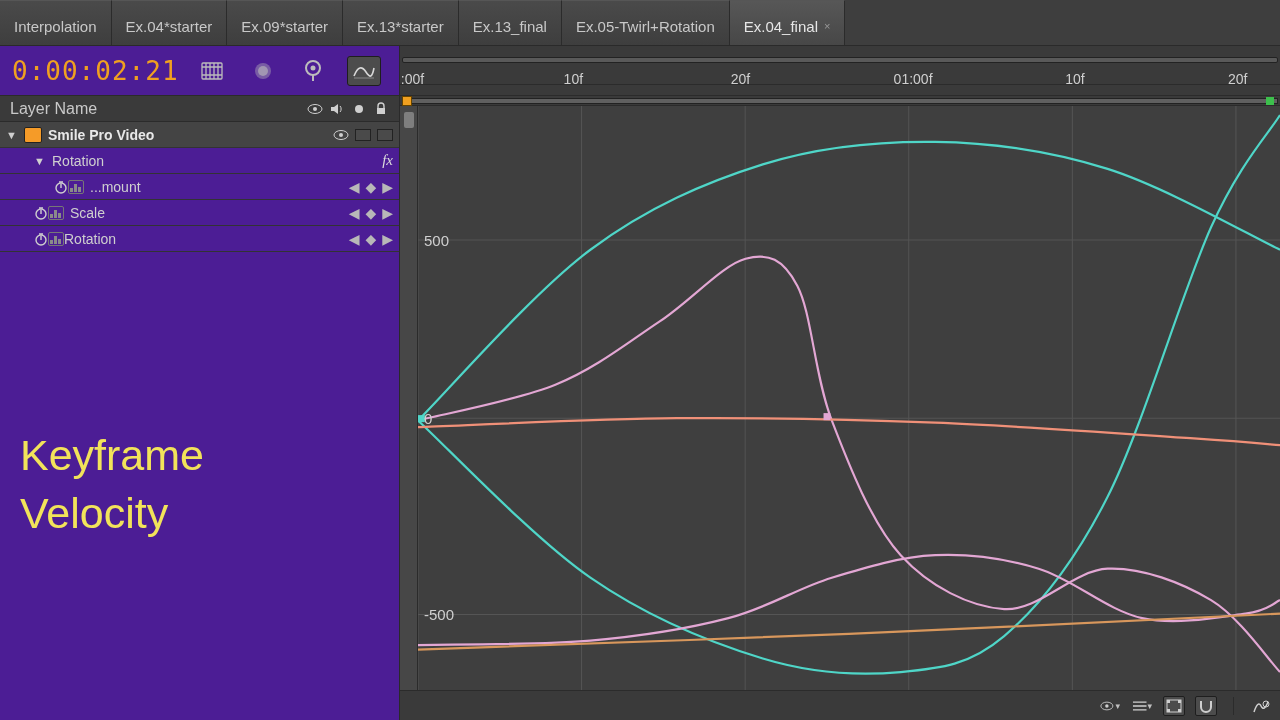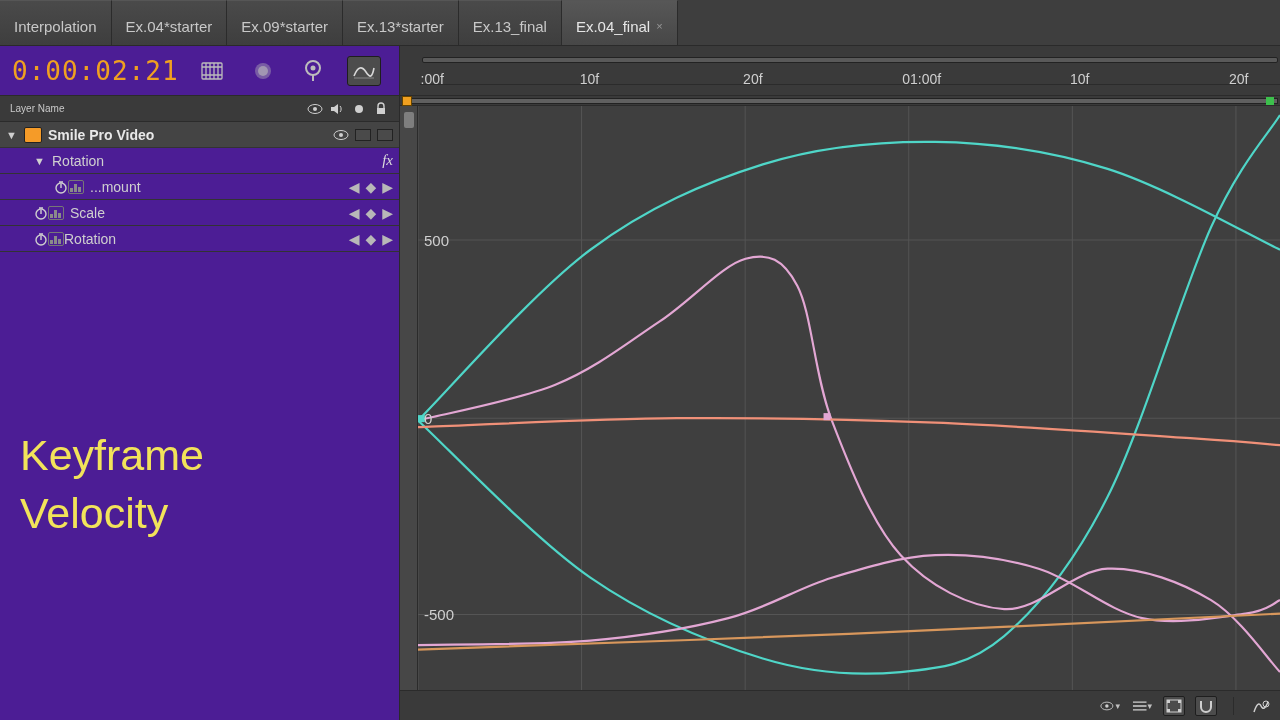--- a/index.html
+++ b/index.html
@@ -12,25 +12,25 @@
   .tab .close { font-size:11px; color:#999;}
   
   .workrow { display:flex; flex:1 1 auto; min-height:0;}
   .leftcol { width:400px; flex:0 0 400px; display:flex; flex-direction:column; border-right:1px solid #2a2a2a; background:#4c1d95; position:relative;}
   .rightcol { flex:1 1 auto; display:flex; flex-direction:column; min-width:0;}
   .toolbar { height:50px; display:flex; align-items:center; padding:0 12px; gap:18px; border-bottom:1px solid #2b2b2b;}
   .timecode { font-family: Menlo, Consolas, monospace; font-size:26px; color:#f0a020; letter-spacing:1px;}
   .tool-ico { width:32px; height:32px; display:flex; align-items:center; justify-content:center; color:#b0b0b0;}
   .tool-ico.boxed { border:1px solid #1e1e1e; background:#4c4c4c; border-radius:3px; width:34px; height:30px;}
   
-  .ruler { height:28px; background:#3a3a3a; position:relative; border-bottom:1px solid #2b2b2b;margin-left:20px;}
+  .ruler { height:28px; background:#3a3a3a; position:relative; border-bottom:1px solid #2b2b2b;}
   .ruler .lbl { position:absolute; top:14px; color:#cfcfcf; font-size:14px; transform:translateX(-8px);}
   .ruler-band { position:absolute; top:0; left:2px; right:2px; height:6px; background:#595959; border:1px solid #222; border-radius:2px;}
   
-  .colhdr { height:26px; background:#3a3a3a; display:flex; align-items:center; font-size:10px; color:#c9c9c9; padding:0 10px; border-bottom:1px solid #2b2b2b; justify-content:space-between;}
+  .colhdr { height:26px; background:#3a3a3a; display:flex; align-items:center; font-size:16px; color:#c9c9c9; padding:0 10px; border-bottom:1px solid #2b2b2b; justify-content:space-between;}
   .switches { display:flex; gap:6px; align-items:center;}
   .sw { width:16px; height:16px; color:#bdbdbd; display:flex; align-items:center; justify-content:center;}
   
   .layerlist { flex:0 0 auto; }
   .lrow { height:26px; display:flex; align-items:center; padding:0 6px; color:#cfcfcf; font-size:14px; border-bottom:1px solid #333;}
   .lrow.top { background:#444;}
   .twirl { width:14px; color:#cfcfcf; font-size:11px; margin-right:4px;}
   .indent1 { width:28px;}
   .indent2 { width:48px;}
   .layer-icon { width:18px; height:16px; background:#f59b28; border:1px solid #222; margin-right:6px; border-radius:2px;}
@@ -75,20 +75,23 @@
         <span>Ex.04*starter</span>
       </div>
     <div class="tab">
         <span>Ex.09*starter</span>
       </div>
     <div class="tab">
         <span>Ex.13*starter</span>
       </div>
     <div class="tab">
         <span>Ex.13_final</span>
+      </div>
+    <div class="tab">
+        <span>Ex.05-Twirl+Rotation</span>
       </div>
     <div class="tab active">
         <span>Ex.04_final</span>
         <span class="close">×</span>
       </div>
   </div>
 
   <div class="workrow">
 
     <div class="leftcol">

